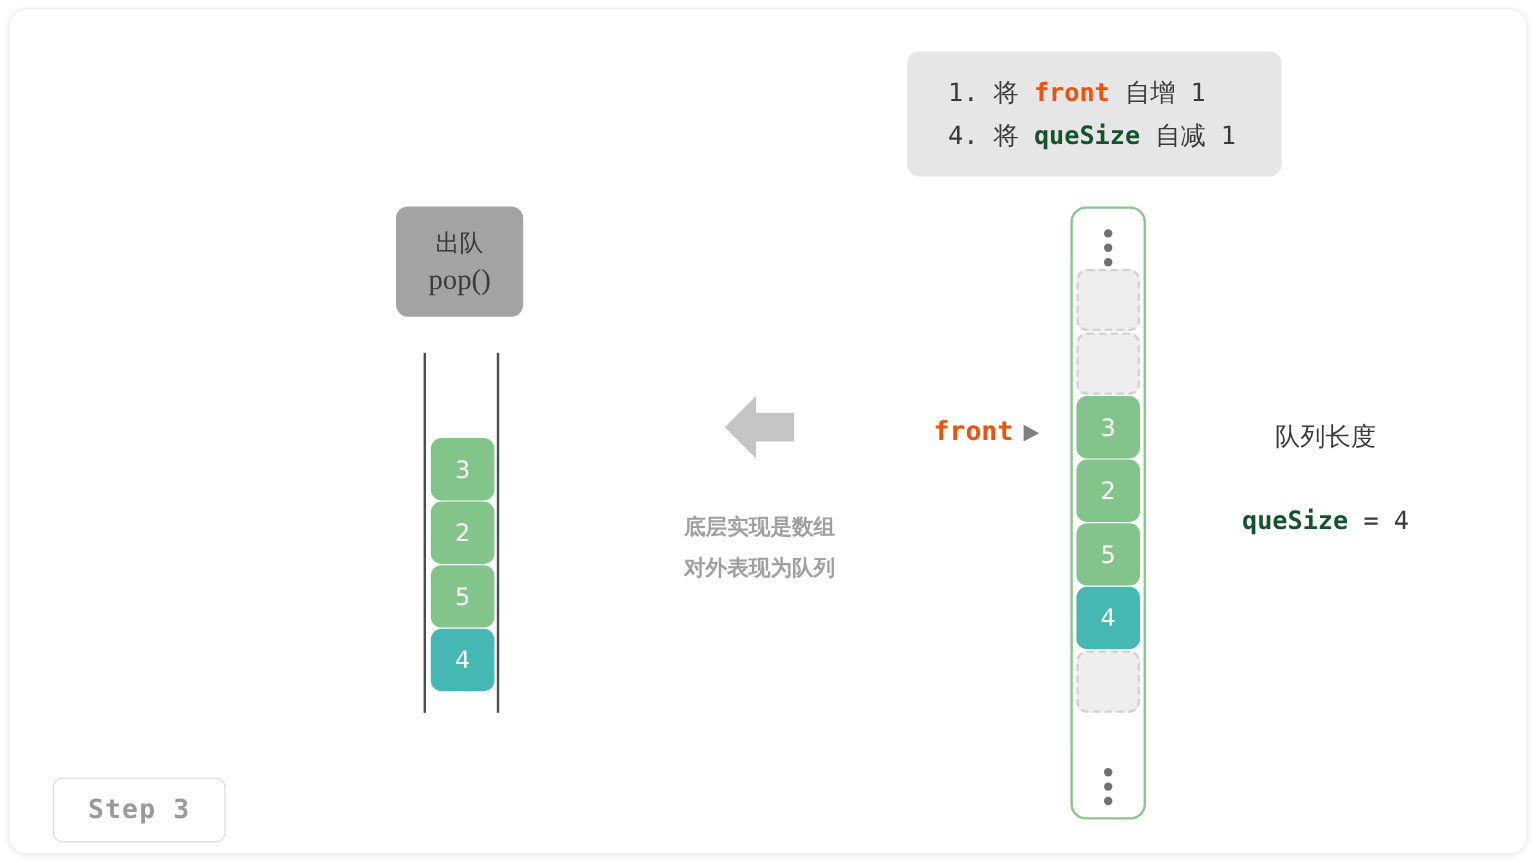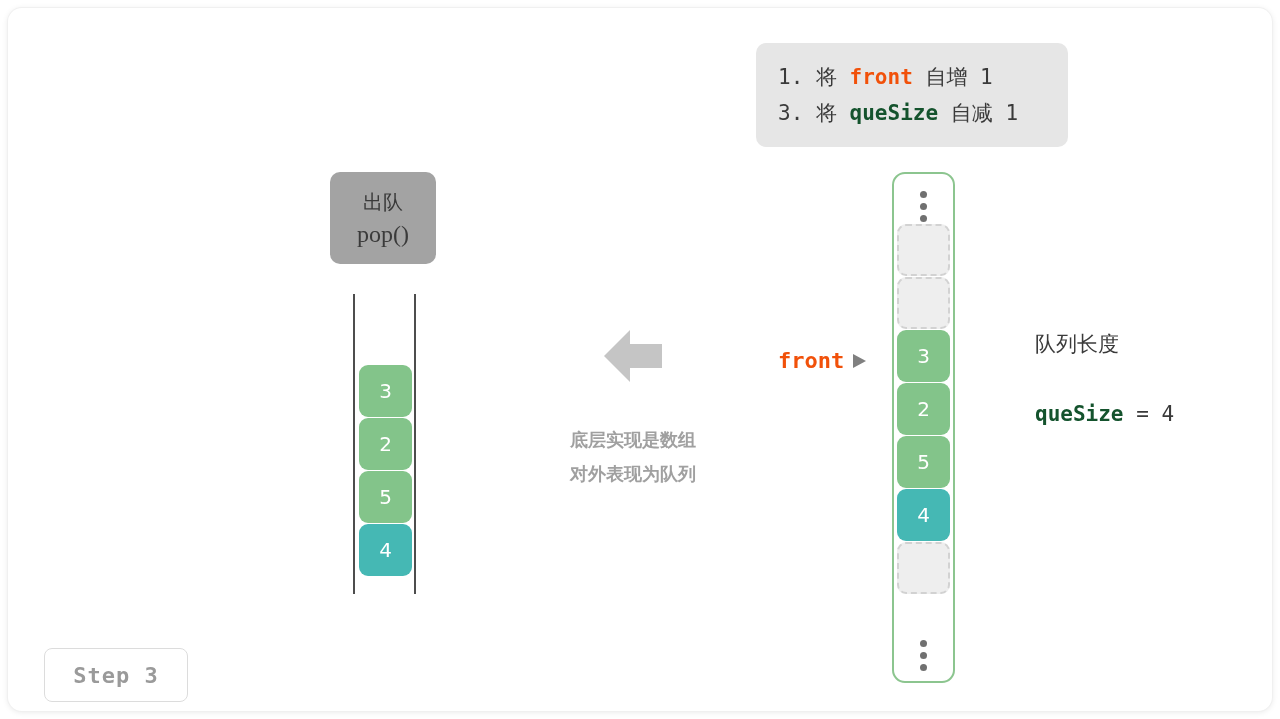--- a/index.html
+++ b/index.html
@@ -40,20 +40,21 @@
     box-sizing: border-box;
   }
   .instr-line {
     font-family: "DejaVu Sans Mono", "Liberation Mono", monospace;
     font-size: 21px;
     line-height: 36px;
     color: #3a3a3a;
     white-space: pre;
     padding-left: 22px;
     letter-spacing: 0px;
+    margin-left: 12px;
   }
   .kw-front {
     color: #f1510a;
     font-weight: bold;
   }
   .kw-quesize {
     color: #14532d;
     font-weight: bold;
   }
 
@@ -184,21 +185,22 @@
     height: 0;
     border-top: 7px solid transparent;
     border-bottom: 7px solid transparent;
     border-left: 13px solid #808080;
   }
 
   
   #queue-info {
     position: absolute;
     left: 1027px;
-    top: 320px;
+    top: 340px;
+    text-align: center;
   }
   #queue-info-title {
     font-family: "DejaVu Sans", "Liberation Sans", sans-serif;
     font-size: 21px;
     color: #3a3a3a;
     line-height: 32px;
   }
   #queue-info-value {
     font-family: "DejaVu Sans Mono", "Liberation Mono", monospace;
     font-size: 21px;
@@ -249,21 +251,21 @@
     text-align: center;
   }
 </style>
 </head>
 <body>
 
 <div id="canvas">
 
   <div id="instruction-box">
     <div class="instr-line"><span>1. 将 </span><span class="kw-front">front</span><span> 自增 1</span></div>
-    <div class="instr-line"><span>3. 将 </span><span class="kw-quesize">queSize</span><span> 自减 1</span></div>
+    <div class="instr-line"><span>4. 将 </span><span class="kw-quesize">queSize</span><span> 自减 1</span></div>
   </div>
 
   <div id="pop-box">
     <div class="pop-line cjk">出队</div>
     <div class="pop-line">pop()</div>
   </div>
 
   <div id="left-queue">
     <div class="rail rail-left"></div>
     <div class="rail rail-right"></div>

